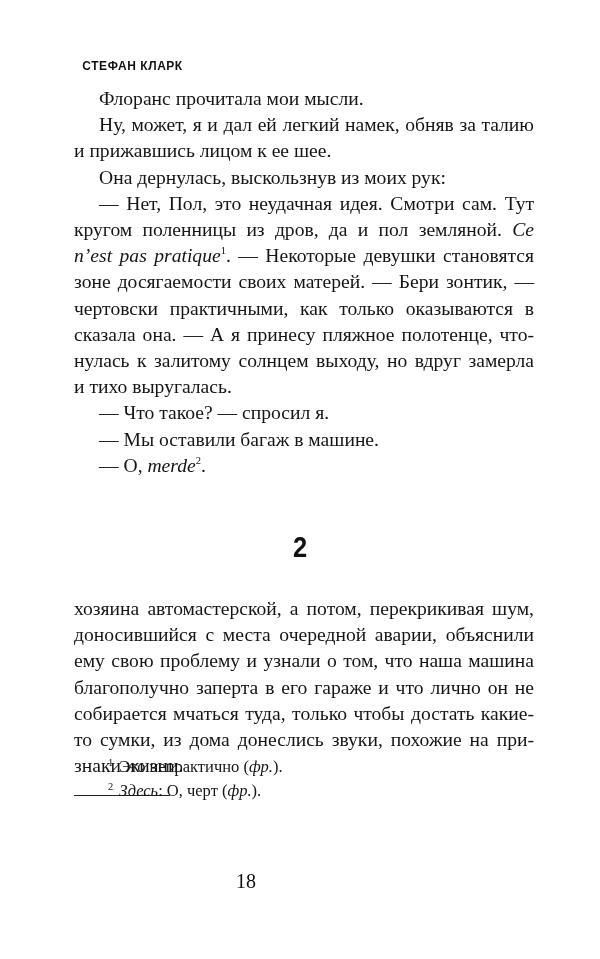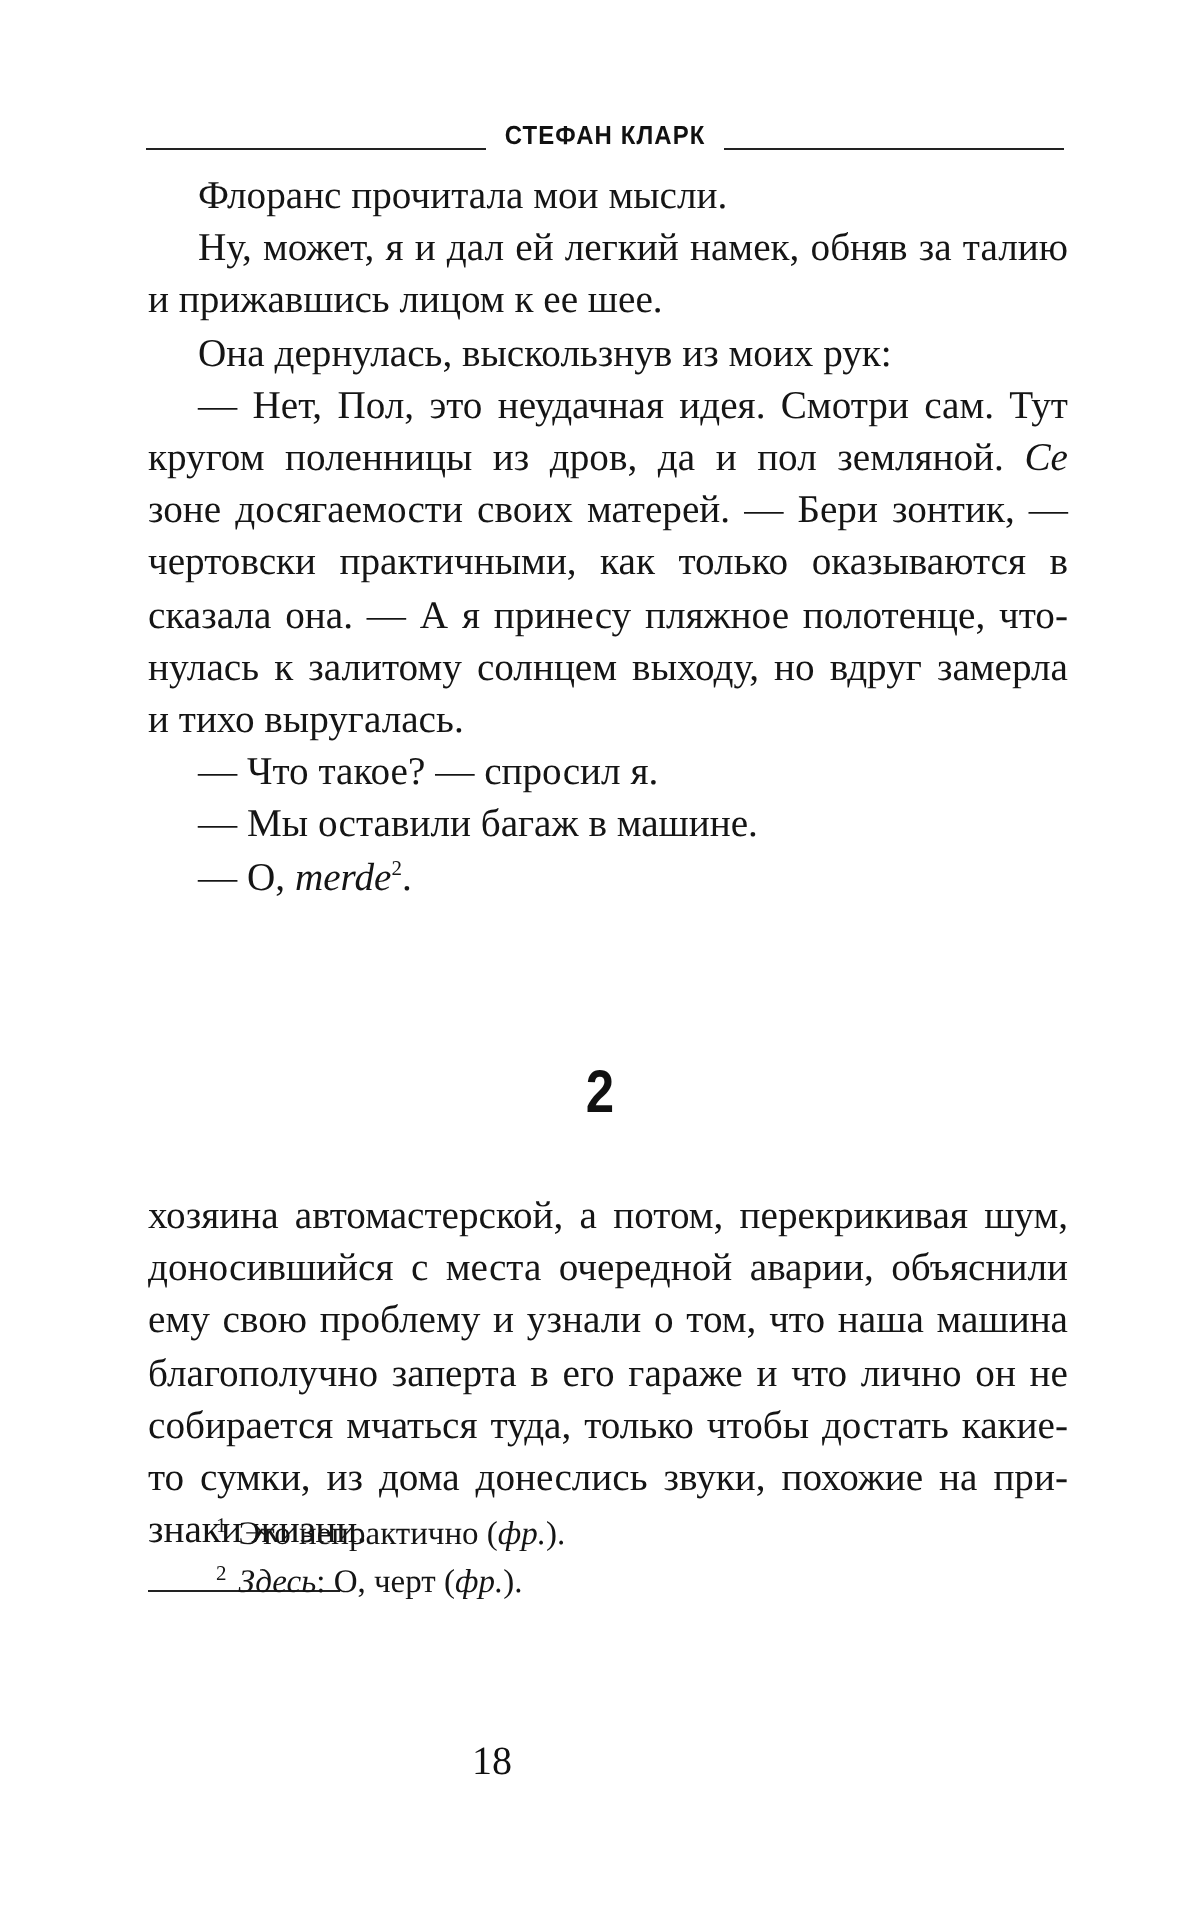--- a/index.html
+++ b/index.html
@@ -15,21 +15,22 @@
       font-family: "DejaVu Serif", "Liberation Serif", serif;
       color: #151515;
     }
     .running-head {
       position: absolute;
       left: 73px;
       top: 55px;
       width: 459px;
       height: 20px;
       display: flex;
-      align-items: flex-end;
+      align-items: flex-start;
+      flex-direction: column;
     }
     .running-head .rule {
       flex: 1;
       height: 0;
       border-top: 1.4px solid #222;
     }
     .running-head .title {
       font-family: "Liberation Sans", "DejaVu Sans", sans-serif;
       font-weight: bold;
       font-size: 13px;
@@ -123,20 +124,21 @@
   <p>
     <span class="nowrap-line">Ну, может, я и дал ей легкий намек, обняв за талию</span>
     <span class="last-line" style="text-indent:0">и прижавшись лицом к ее шее.</span>
   </p>
   <p>
     <span class="last-line">Она дернулась, выскользнув из моих рук:</span>
   </p>
   <p>
     <span class="nowrap-line">— Нет, Пол, это неудачная идея. Смотри сам. Тут</span>
     <span class="nowrap-line" style="text-indent:0"><span>кругом поленницы из дров, да и пол земляной. </span><i>Ce</i></span>
+    <span class="nowrap-line" style="text-indent:0"><i>n’est pas pratique</i><sup class="ref">1</sup><span>. — Некоторые девушки становятся</span></span>
     <span class="nowrap-line" style="text-indent:0">зоне досягаемости своих матерей. — Бери зонтик, —</span>
     <span class="nowrap-line" style="text-indent:0">чертовски практичными, как только оказываются в</span>
     <span class="nowrap-line" style="text-indent:0">сказала она. — А я принесу пляжное полотенце, что-</span>
     <span class="nowrap-line" style="text-indent:0">нулась к залитому солнцем выходу, но вдруг замерла</span>
     <span class="last-line" style="text-indent:0">и тихо выругалась.</span>
   </p>
   <p>
     <span class="last-line">— Что такое? — спросил я.</span>
   </p>
   <p>

